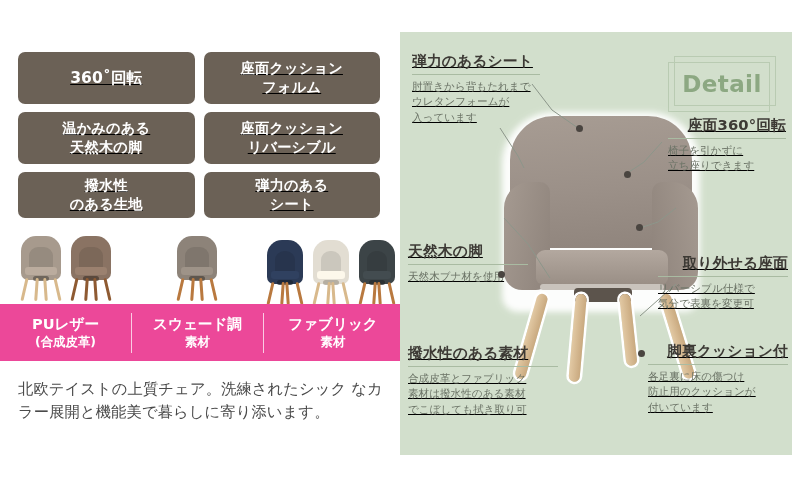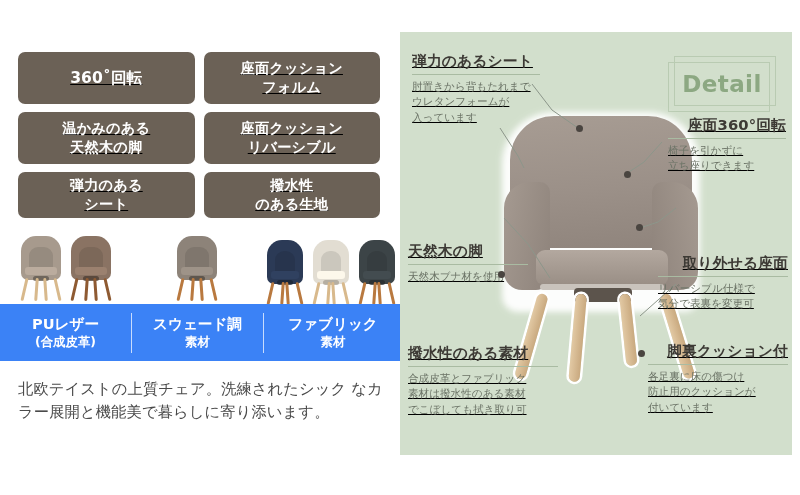--- a/index.html
+++ b/index.html
@@ -74,21 +74,21 @@
   .ch-legs i.l3{ right:15px;transform:rotate(-4deg); }
   .ch-legs i.l4{ right:3px; transform:rotate(-13deg); }
   .ch-hub{
     position:absolute; left:50%; top:44px; width:16px; height:5px;
     margin-left:-8px; border-radius:3px; opacity:.75;
   }
 
   
   #material-banner{
     position:absolute; left:0; top:304px; width:400px; height:57px;
-    background:#3b82f6;
+    background:#ec4899;
     display:flex; align-items:center;
   }
   .mat-cell{
     flex:1; text-align:center; color:#ffffff;
     font-size:14.6px; font-weight:700; line-height:1.28;
     white-space:pre-line; position:relative;
   }
   .mat-cell.m1{ flex:0 0 131px; }
   .mat-cell.m2{ flex:0 0 131px; }
   .mat-cell.m3{ flex:0 0 138px; }
@@ -197,24 +197,24 @@
   <div id="left-panel">
 
     <div id="feature-grid">
       <div class="feature-box rot">360˚回転</div>
       <div class="feature-box">座面クッション
 フォルム</div>
       <div class="feature-box">温かみのある
 天然木の脚</div>
       <div class="feature-box">座面クッション
 リバーシブル</div>
+      <div class="feature-box">撥水性
+のある生地</div>
       <div class="feature-box">弾力のある
 シート</div>
-      <div class="feature-box">撥水性
-のある生地</div>
     </div>
 
     <div id="swatch-row">
 
       <div class="swatch-cell c1">
         <div class="chair">
           <div class="ch-body" style="background:#A79A8D"></div>
           <div class="ch-inner" style="background:#A79A8D"></div>
           <div class="ch-seat" style="background:#A79A8D"></div>
           <div class="ch-hub" style="background:#5C544C"></div>

